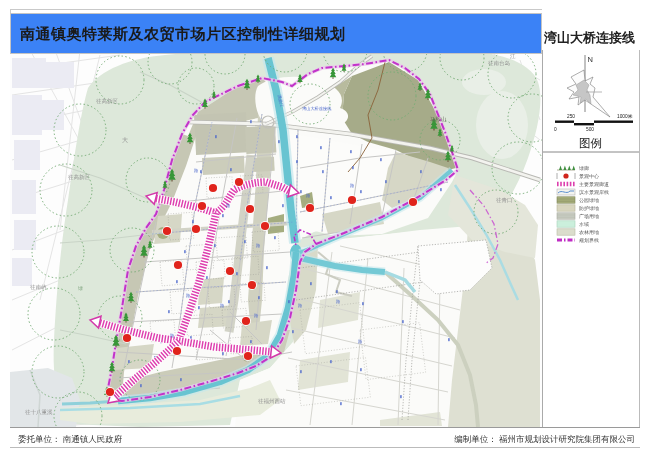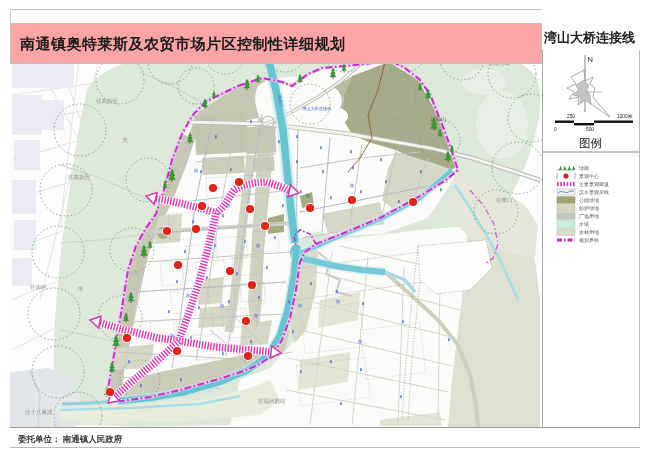--- a/index.html
+++ b/index.html
@@ -1,22 +1,22 @@
 <!DOCTYPE html>
 <html><head>
 <meta charset="utf-8">
 <style>
 html,body{margin:0;padding:0;}
 body{width:650px;height:460px;background:#fff;font-family:"Liberation Sans",sans-serif;position:relative;overflow:hidden;}
 #frame{position:absolute;left:10px;top:9px;width:630px;height:439px;border:1px solid #c9c9c9;box-sizing:border-box;}
-#header{position:absolute;left:10px;top:23px;width:532px;height:41px;background:#fca5a5;border:1px solid #c4c4c4;box-sizing:border-box;}
+#header{position:absolute;left:10px;top:13px;width:532px;height:41px;background:#3b82f6;border:1px solid #c4c4c4;box-sizing:border-box;}
 #header .t{position:absolute;left:9px;top:11px;font-size:15px;font-weight:bold;color:#1a1a1a;letter-spacing:0.5px;}
 #sbtitle{position:absolute;left:542px;top:9px;width:98px;height:41px;background:#fff;}
 #sbtitle .t{position:absolute;right:5px;bottom:3px;font-size:13px;font-weight:bold;color:#222;}
-#footer{position:absolute;left:10px;top:427px;width:630px;height:21px;background:#fff;border-top:1px solid #9a9a9a;border-bottom:1px solid #bbb;box-sizing:border-box;font-weight:bold;}
+#footer{position:absolute;left:10px;top:427px;width:630px;height:21px;background:#fff;border-top:1px solid #9a9a9a;border-bottom:1px solid #bbb;box-sizing:border-box;}
 #footer .l{position:absolute;left:8px;top:6px;font-size:8.5px;color:#333;}
 #footer .r{position:absolute;right:5px;top:6px;font-size:8.5px;color:#333;}
 #map{position:absolute;left:10px;top:50px;width:532px;height:377px;background:#fdfdfd;overflow:hidden;}
 #sidebar{position:absolute;left:542px;top:50px;width:98px;height:377px;background:#fff;border-left:1px solid #aaa;border-right:1px solid #bbb;box-sizing:border-box;}
 svg{display:block;}
 </style>
 </head>
 <body>
 <div id="frame"></div>
 <div id="map">
@@ -541,13 +541,14 @@
 <text x="578" y="209.8">防护绿地</text>
 <text x="578" y="217.8">广场用地</text>
 <text x="578" y="225.8">水域</text>
 <text x="578" y="233.8">农林用地</text>
 <text x="578" y="241.8">规划界线</text>
 </g>
 </svg>
 </div>
 <div id="footer">
     <div class="l">委托单位：&nbsp;南通镇人民政府</div>
+    <div class="r">编制单位：&nbsp;福州市规划设计研究院集团有限公司</div>
   </div>
 
 </body></html>

